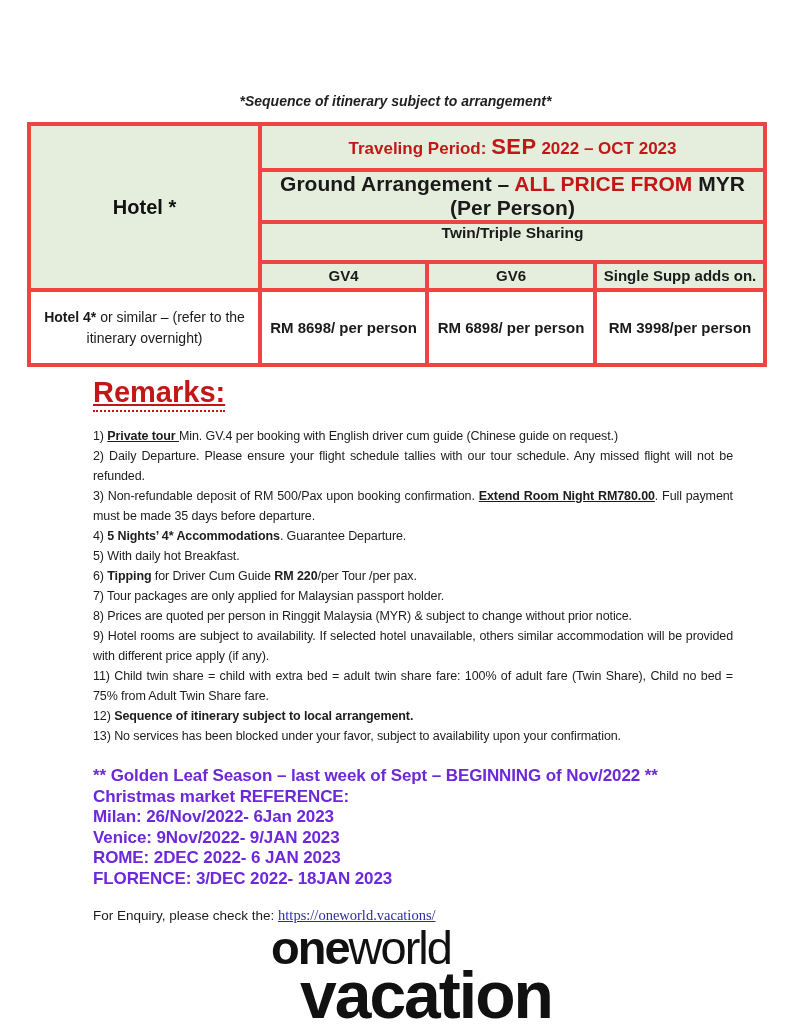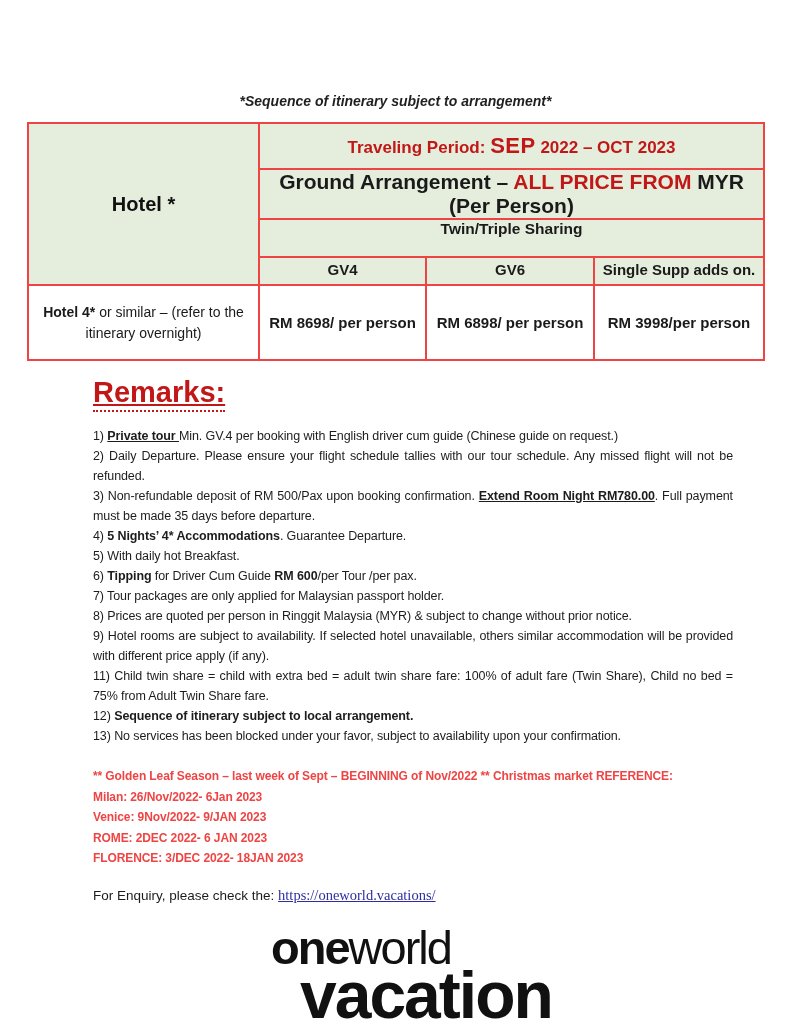--- a/index.html
+++ b/index.html
@@ -13,21 +13,21 @@
   .top-note {
     position:absolute; top:93px; left:0; width:100%;
     text-align:center; font-size:14px; font-weight:bold; font-style:italic; color:#1f1f1f;
   }
   
   table.price-table {
     position:absolute; top:122px; left:27px;
     border-collapse:collapse; table-layout:fixed; width:736px;
   }
   table.price-table td {
-    border:2px solid #ef4444; text-align:center; overflow:hidden;
+    border:4px solid #ef4444; text-align:center; overflow:hidden;
   }
   td.green { background:#e5eedd; }
   td.hotel-cell { font-size:20px; font-weight:bold; color:#111; }
   .row-trav td { height:46px; vertical-align:middle; }
   .row-ground td { height:42px; vertical-align:middle; }
   .row-twin td { height:37px; vertical-align:bottom; padding-bottom:18px; }
   .row-gv td { height:28px; vertical-align:top; padding-top:3px; }
   .row-data td { height:75px; vertical-align:middle; background:#fff; }
   .trav-text { color:#c21717; font-weight:bold; font-size:17px; }
   .trav-text .sep-big { font-size:22px; letter-spacing:0.5px; }
@@ -45,21 +45,21 @@
     text-decoration:underline; border-bottom:2px dotted #c21717; padding-bottom:1px;
     margin-bottom:14px;
   }
   .remark-item {
     font-size:12.5px; line-height:20px; letter-spacing:-0.1px;
     text-align:justify; color:#1c1c1c;
   }
   .remark-item .b { font-weight:bold; }
   .remark-item .bu { font-weight:bold; text-decoration:underline; }
   .season-block { margin-top:20px; }
-  .season-line { font-size:12px; line-height:20.5px; font-weight:bold; letter-spacing:-0.1px; color:#ef4444; }
+  .season-line { font-size:17px; line-height:20.5px; font-weight:bold; letter-spacing:-0.1px; color:#6d28d9; }
   .enquiry { margin-top:18px; font-size:13.5px; color:#1c1c1c; }
   .enquiry a {
     color:#2d2da0; text-decoration:underline;
     font-family:"Liberation Serif", serif; font-size:14.5px;
   }
   
   .logo { position:absolute; left:271px; top:924px; line-height:1; }
   .logo-line1 { font-size:47px; letter-spacing:-2px; color:#111; }
   .logo-one { font-weight:bold; }
   .logo-world { font-weight:normal; }
@@ -130,21 +130,21 @@
   </table>
 
   <div class="remarks">
     <div class="remarks-heading">Remarks:</div>
     <div id="remarks-list">
         <div class="remark-item"><span>1) </span><span class="bu">Private tour </span><span>Min. GV.4 per booking with English driver cum guide (Chinese guide on request.)</span></div>
         <div class="remark-item"><span>2) Daily Departure. Please ensure your flight schedule tallies with our tour schedule. Any missed flight will not be refunded.</span></div>
         <div class="remark-item"><span>3) Non-refundable deposit of RM 500/Pax upon booking confirmation. </span><span class="bu">Extend Room Night RM780.00</span><span>. Full payment must be made 35 days before departure.</span></div>
         <div class="remark-item"><span>4) </span><span class="b">5 Nights’ 4* Accommodations</span><span>. Guarantee Departure.</span></div>
         <div class="remark-item"><span>5) With daily hot Breakfast.</span></div>
-        <div class="remark-item"><span>6) </span><span class="b">Tipping</span><span> for Driver Cum Guide </span><span class="b">RM 600</span><span>/per Tour /per pax.</span></div>
+        <div class="remark-item"><span>6) </span><span class="b">Tipping</span><span> for Driver Cum Guide </span><span class="b">RM 220</span><span>/per Tour /per pax.</span></div>
         <div class="remark-item"><span>7) Tour packages are only applied for Malaysian passport holder.</span></div>
         <div class="remark-item"><span>8) Prices are quoted per person in Ringgit Malaysia (MYR) &amp; subject to change without prior notice.</span></div>
         <div class="remark-item"><span>9) Hotel rooms are subject to availability. If selected hotel unavailable, others similar accommodation will be provided with different price apply (if any).</span></div>
         <div class="remark-item"><span>11) Child twin share = child with extra bed = adult twin share fare: 100% of adult fare (Twin Share), Child no bed = 75% from Adult Twin Share fare.</span></div>
         <div class="remark-item"><span>12) </span><span class="b">Sequence of itinerary subject to local arrangement.</span></div>
         <div class="remark-item"><span>13) No services has been blocked under your favor, subject to availability upon your confirmation.</span></div>
       </div>
     <div class="season-block" id="season-block">
         <div class="season-line">** Golden Leaf Season – last week of Sept – BEGINNING of Nov/2022 ** Christmas market REFERENCE:</div>
         <div class="season-line">Milan: 26/Nov/2022- 6Jan 2023</div>

